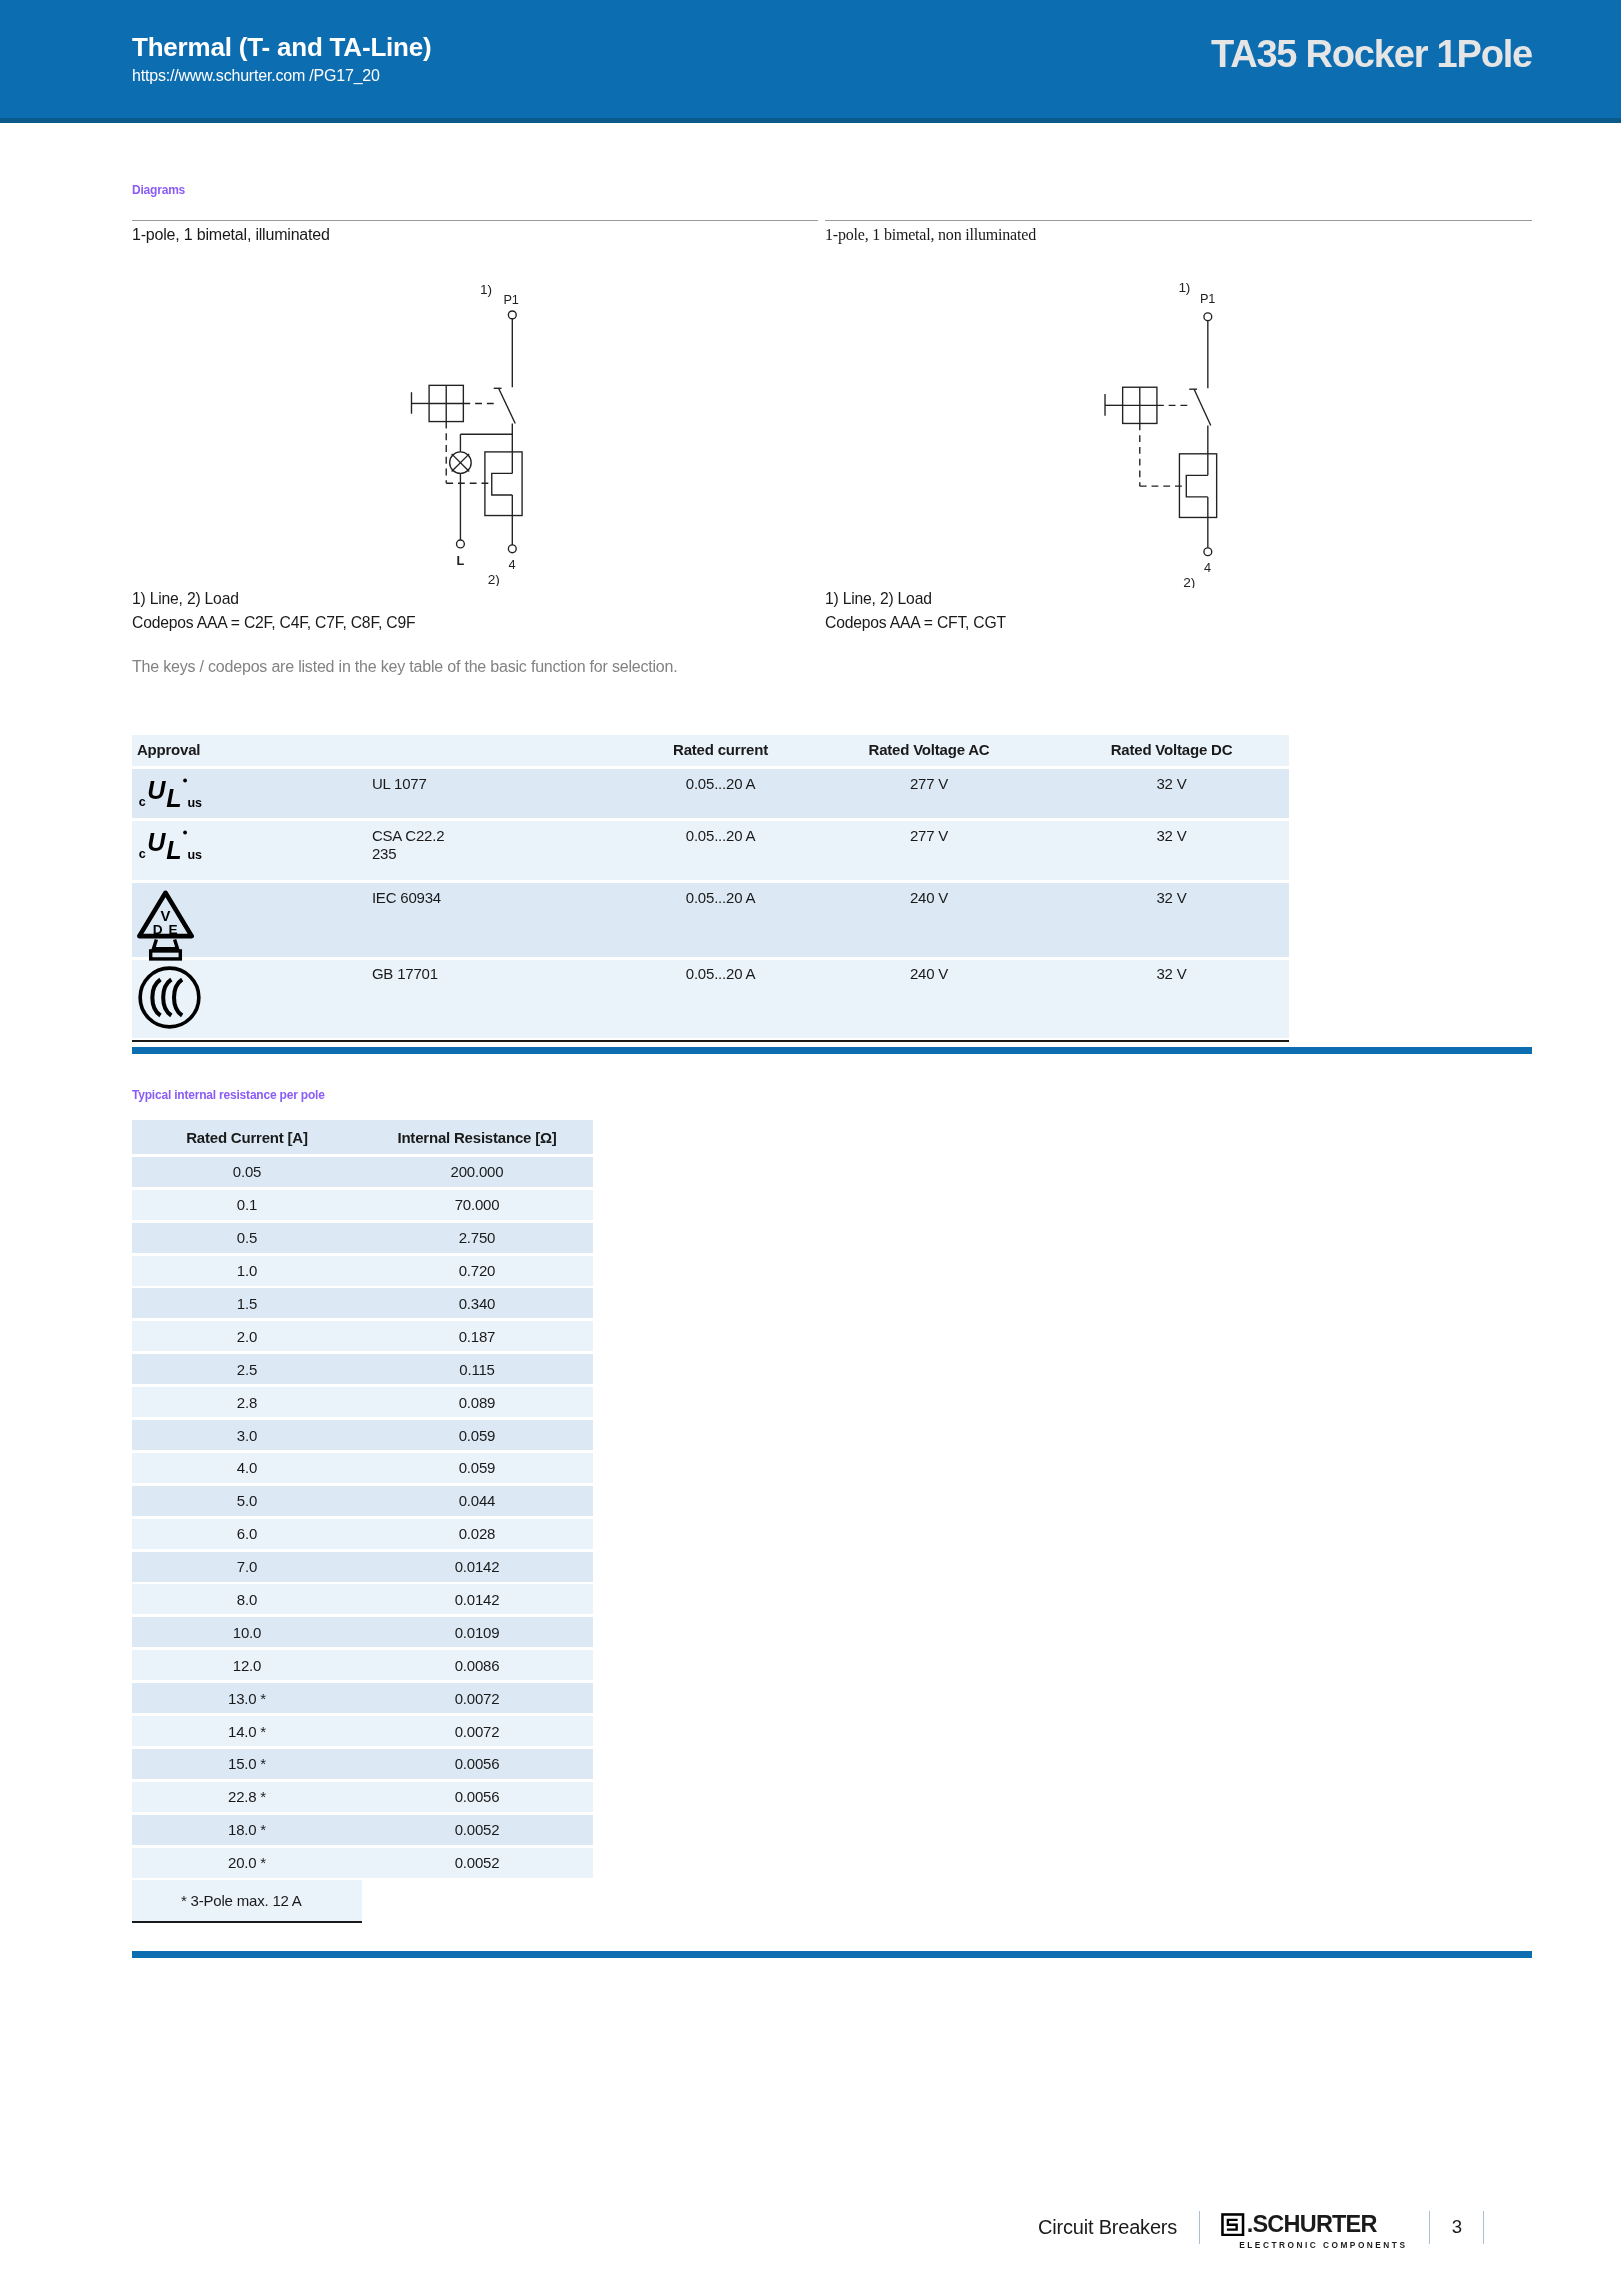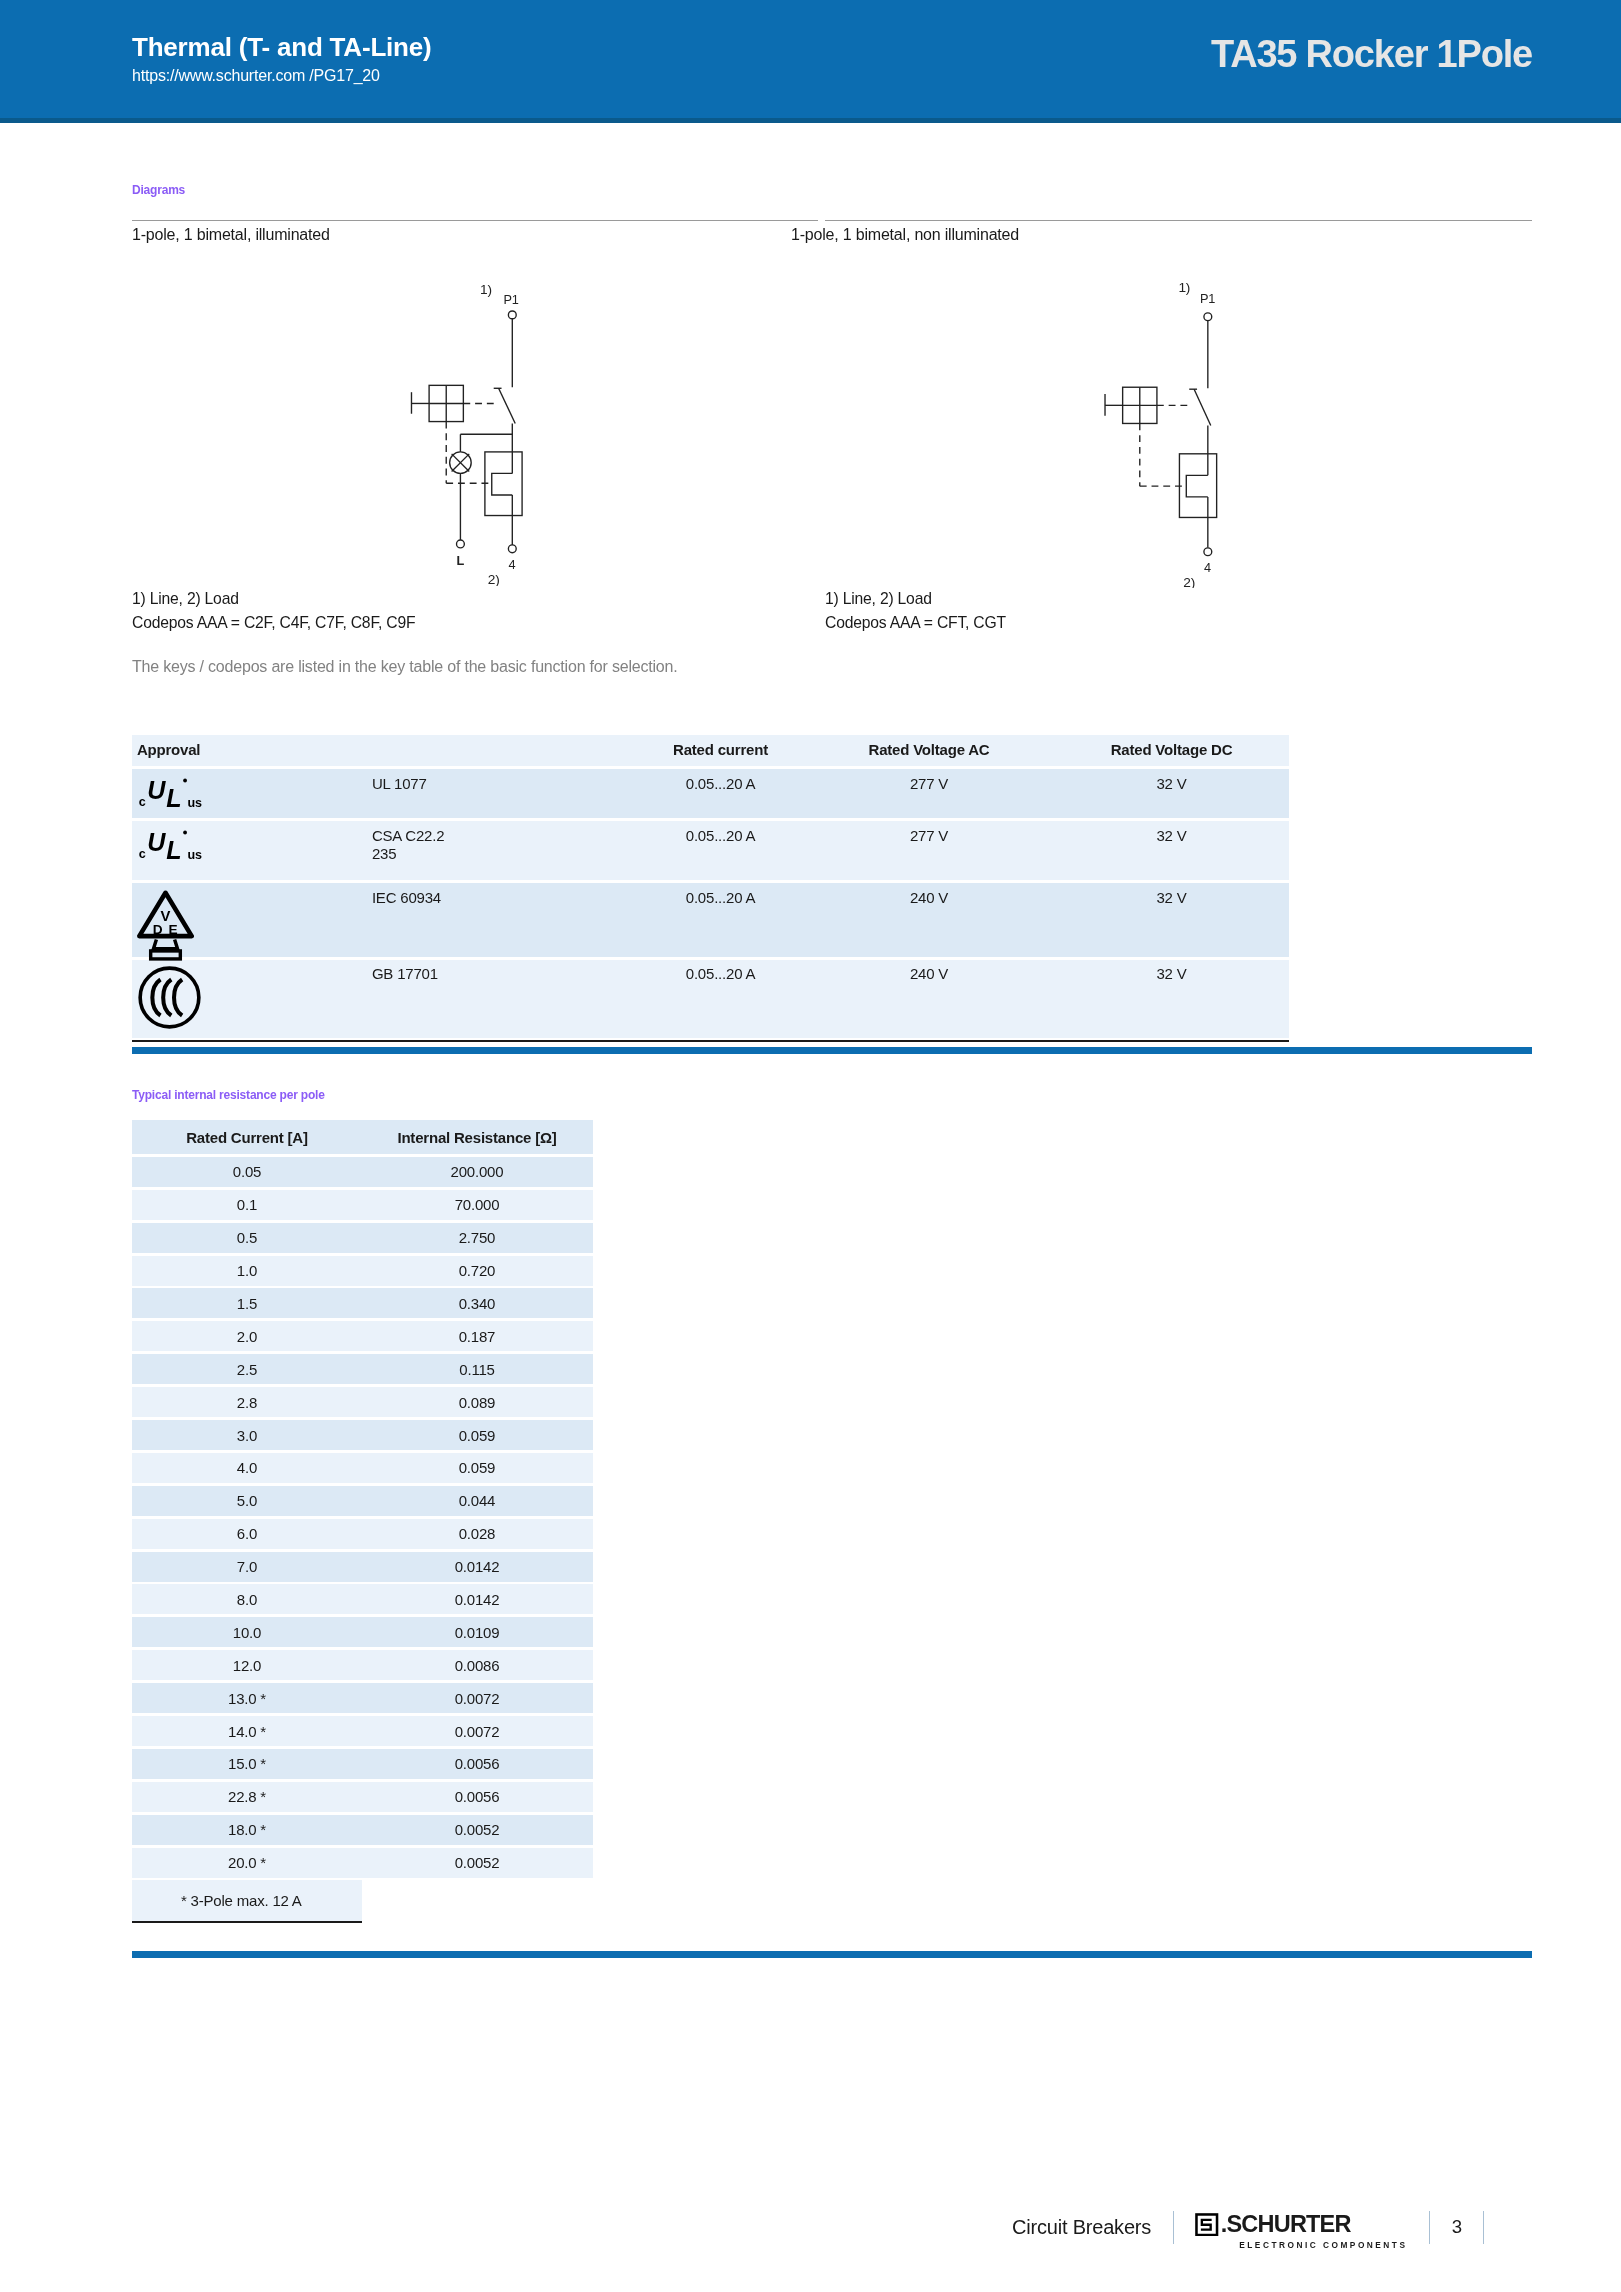--- a/index.html
+++ b/index.html
@@ -44,40 +44,40 @@
   .blue-rule{position:absolute;left:132px;width:1400px;height:6.9px;background:var(--brand);}
   .rule-1{top:1047px;} .rule-2{top:1951px;}
   
   .footer{position:absolute;top:2211px;right:115px;display:flex;align-items:flex-start;}
   .footer-sep{width:1px;height:33px;background:#a9c0d4;margin:0 21.6px;}
   .footer-category{font-size:20px;padding-top:4.9px;}
   .footer-page{font-size:18.6px;padding-top:4.9px;}
   .brand{display:flex;flex-direction:column;}
   .brand-top{display:flex;align-items:center;}
   .brand-name{font-size:23.5px;font-weight:800;letter-spacing:-0.8px;margin-left:2px;}
-  .brand-sub{font-size:8.3px;font-weight:bold;letter-spacing:2.5px;margin-top:2px;margin-left:44px;white-space:nowrap;}
+  .brand-sub{font-size:8.3px;font-weight:bold;letter-spacing:2.5px;margin-top:2px;margin-left:18px;white-space:nowrap;}
 </style>
 </head>
 <body>
 
 <div class="page">
 
   <div class="topbar">
     <div class="topbar-left">
       <div class="product-line">Thermal (T- and TA-Line)</div>
       <a class="header-url" href="#">https://www.schurter.com /PG17_20</a>
     </div>
     <div class="doc-title">TA35 Rocker 1Pole</div>
   </div>
 
   <div class="section-heading" style="left:132px;top:183px;">Diagrams</div>
   <div class="colrule colrule-left"></div>
   <div class="colrule colrule-right"></div>
   <div class="subtitle" style="left:132px;">1-pole, 1 bimetal, illuminated</div>
-  <div class="subtitle" style="left:791px;">1-pole, 1 bimetal, non illuminated</div>
+  <div class="subtitle" style="left:825px;font-family:Liberation Serif, serif;">1-pole, 1 bimetal, non illuminated</div>
 
   <svg class="diagram" style="left:372px;top:263px;" width="216" height="323" viewBox="0 0 220 330" stroke="#222" stroke-width="1.4" fill="none">
     <text x="110" y="32" font-size="14" stroke="none" fill="#222">1)</text>
     <text x="134" y="42" font-size="13" stroke="none" fill="#222">P1</text>
     <circle cx="143" cy="53" r="4" fill="#fff"></circle>
     <line x1="143" y1="57" x2="143" y2="127"></line>
     <line x1="124" y1="128" x2="132" y2="128"></line>
     <line x1="129" y1="128" x2="146" y2="164"></line>
     <line x1="143" y1="164" x2="143" y2="215"></line>
     <rect x="115" y="193" width="38" height="65"></rect>

